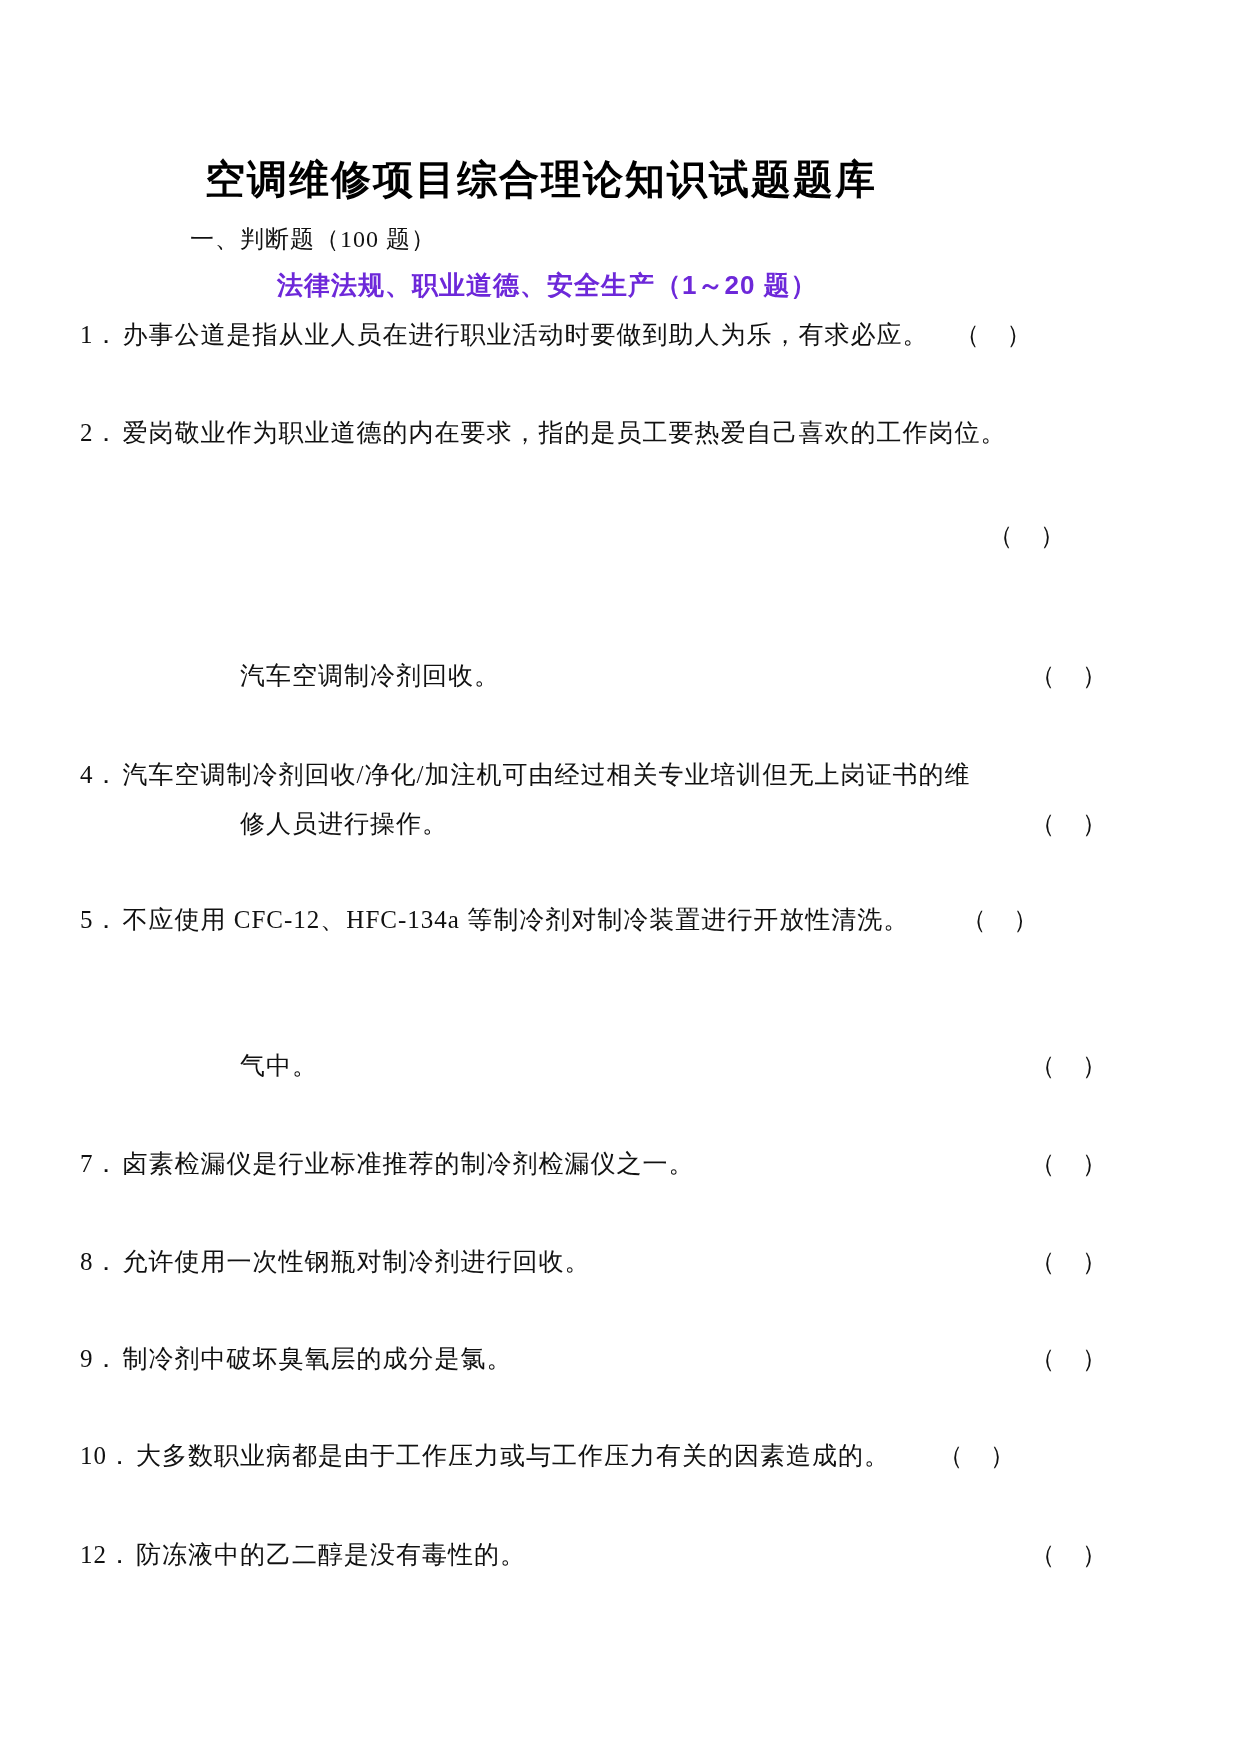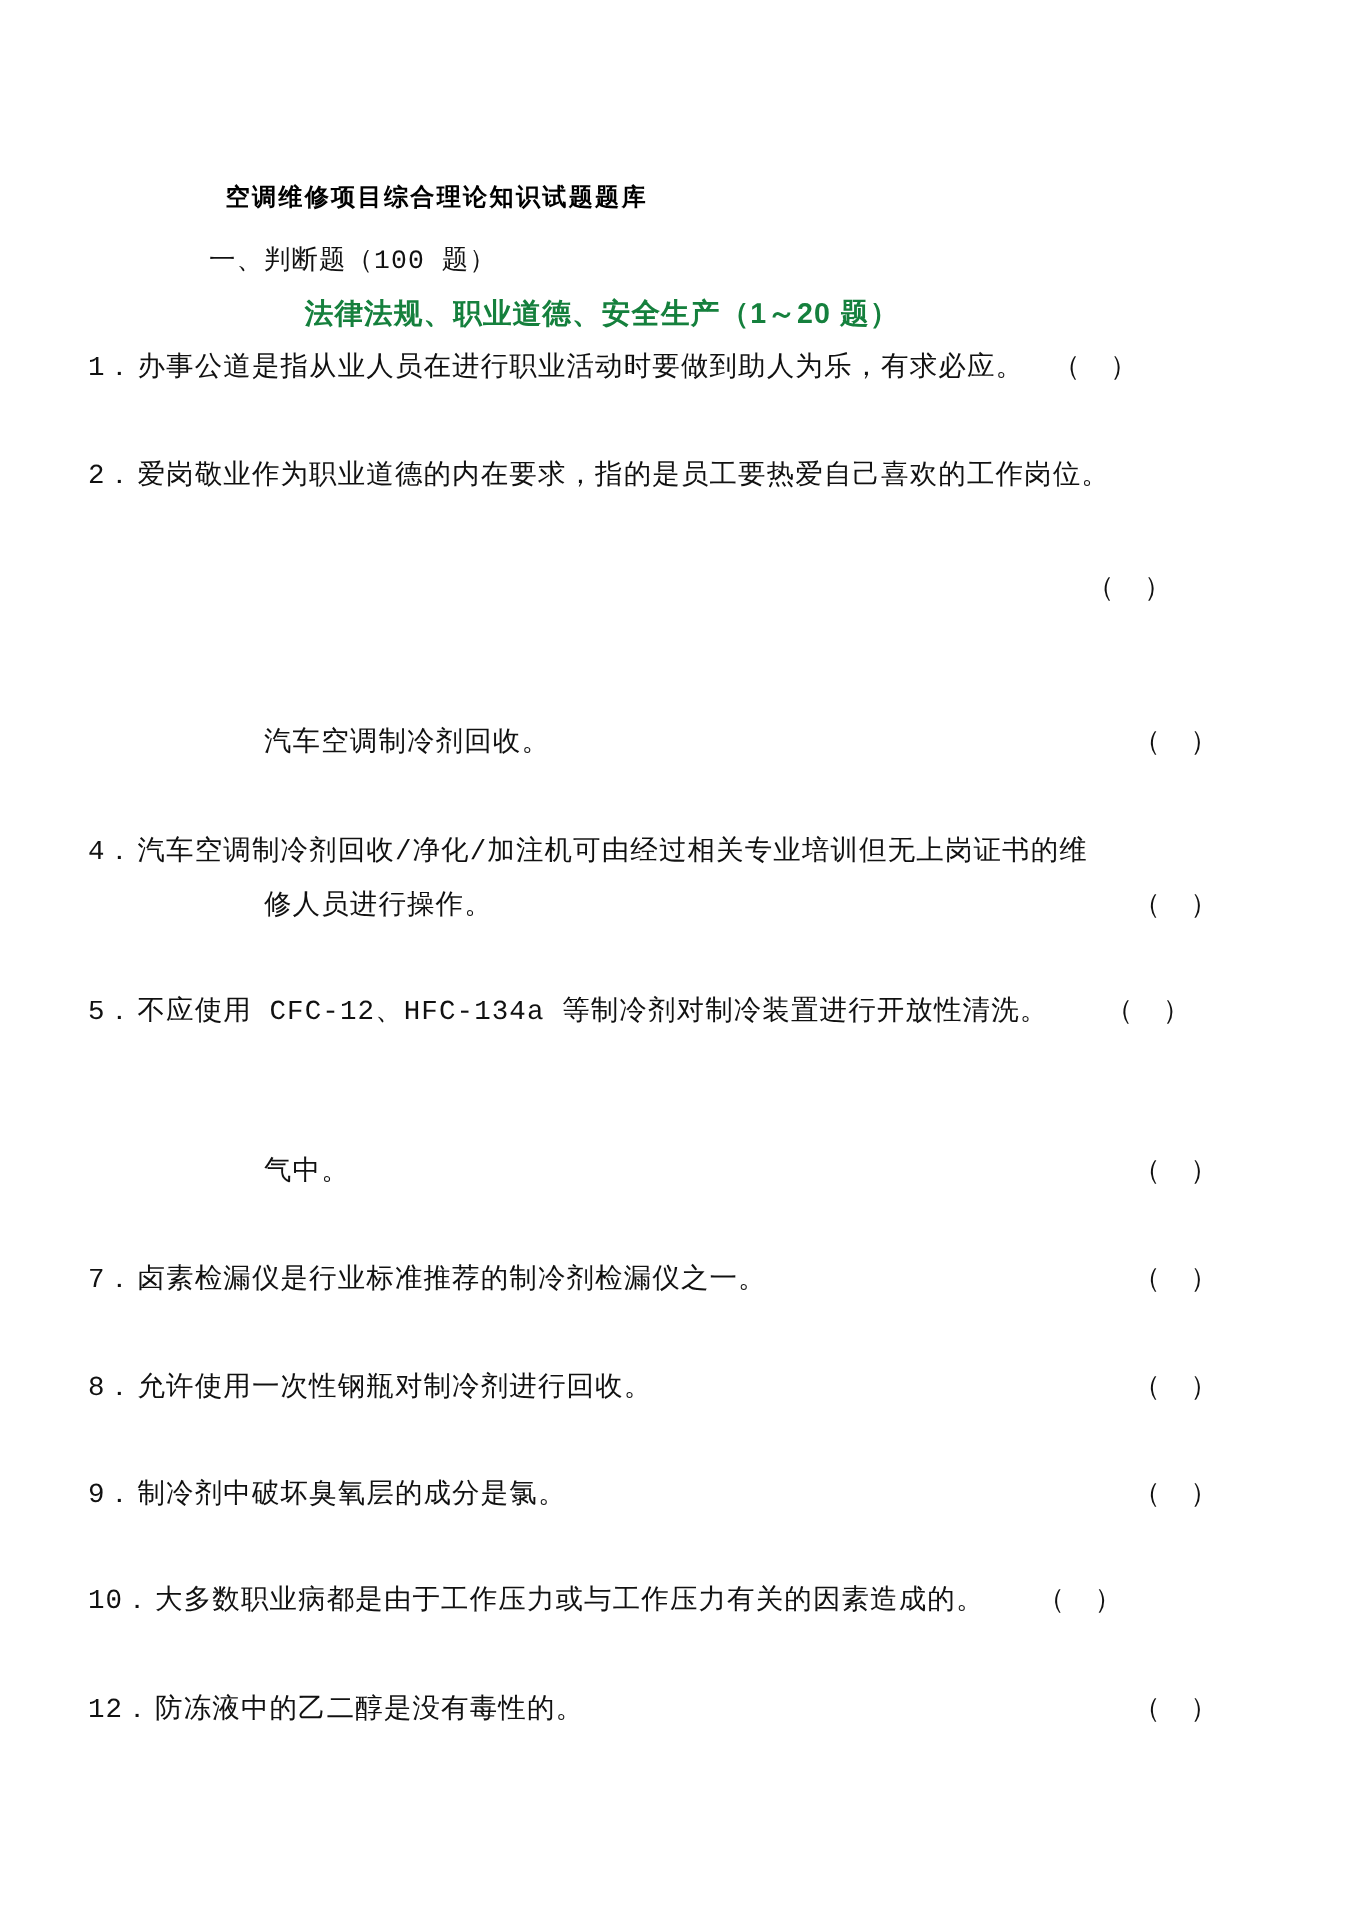--- a/index.html
+++ b/index.html
@@ -14,44 +14,43 @@
   }
   .line {
     position: absolute;
     left: 0;
     width: 1241px;
     box-sizing: border-box;
     white-space: nowrap;
     font-size: 25px;
     line-height: 34px;
     letter-spacing: 1px;
-    font-family: Liberation Mono, monospace;
   }
   .doc-title {
     top: 158px;
     padding-left: 205px;
     font-family: "Liberation Sans", "DejaVu Sans", sans-serif;
     font-weight: bold;
-    font-size: 22px;
+    font-size: 40px;
     line-height: 42px;
     letter-spacing: 2px;
     color: #000000;
   }
   .section {
     top: 222px;
     padding-left: 190px;
     font-size: 24px;
   }
   .subsection {
     top: 268px;
     padding-left: 277px;
     font-family: "Liberation Sans", "DejaVu Sans", sans-serif;
     font-weight: bold;
     font-size: 26px;
-    color: #15803d;
+    color: #6d28d9;
   }
   .qline  { padding-left: 80px; }
   .qcont  { padding-left: 240px; }
   .num { margin-right: 3px; }
   .br-inline-1  { margin-left: 26px; }
   .br-inline-5  { margin-left: 52px; }
   .br-inline-10 { margin-left: 48px; }
   .br-abs {
     position: absolute;
     left: 1030px;

